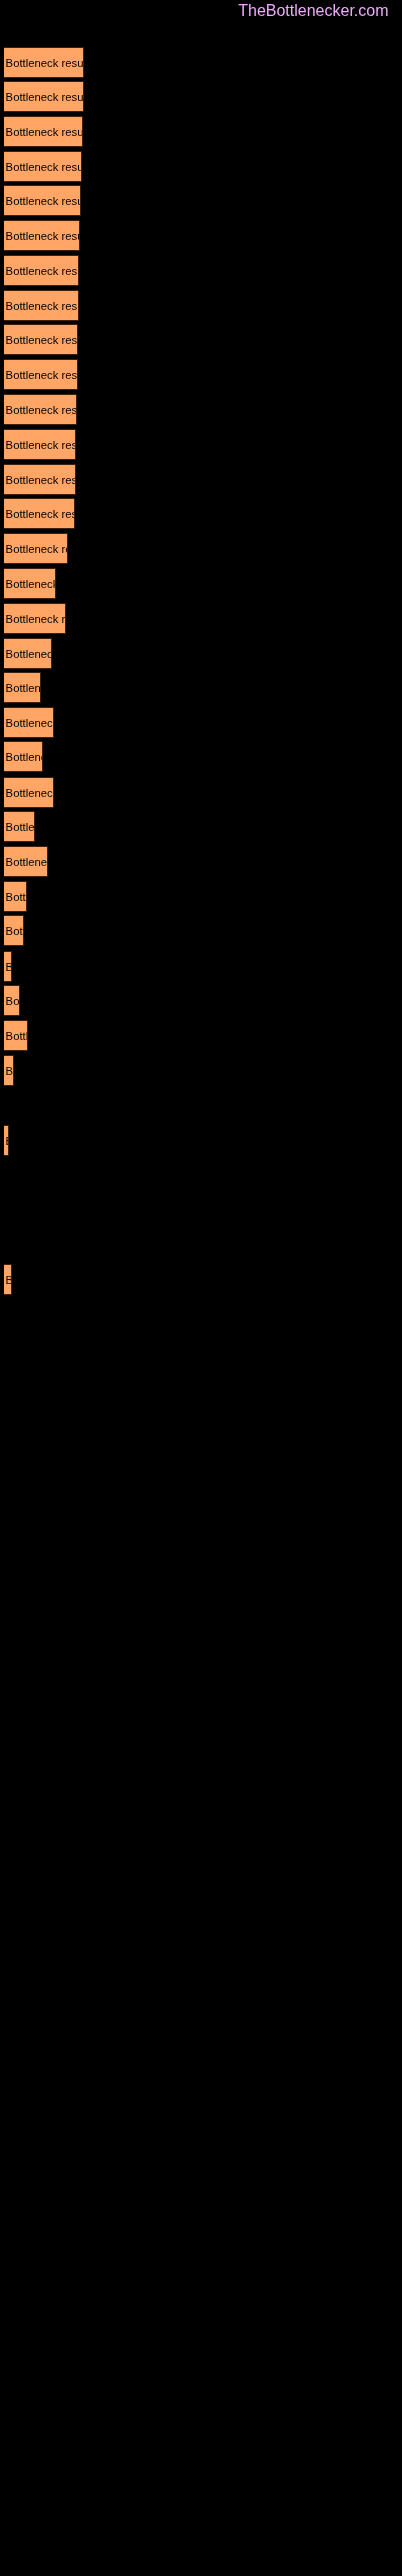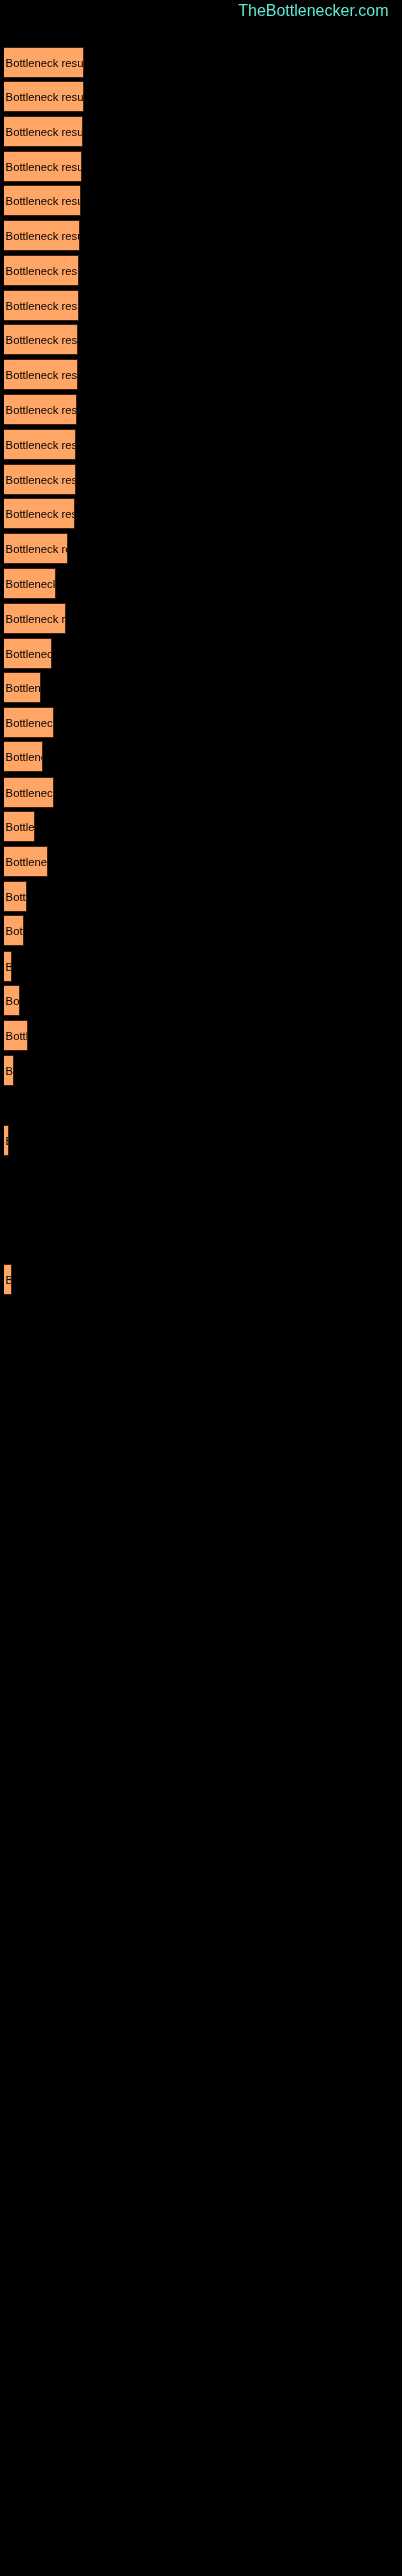--- a/index.html
+++ b/index.html
@@ -68,21 +68,21 @@
     font-size: 11.3px;
     color: #000000;
     white-space: nowrap;
     font-family: "Liberation Sans", sans-serif;
     pointer-events: none;
   }
 </style>
 </head>
 <body>
 
-<div class="watermark" style="color: #5eead4;">TheBottlenecker.com</div>
+<div class="watermark" style="color: #f0abfc;">TheBottlenecker.com</div>
 
 <div class="plot-area">
 
   <div class="bar-row" style="top:47px;">
     <div class="bar" style="width: 80px; background: rgb(255, 166, 102); border-color: rgb(61, 31, 13);">
       <span class="bar-label" style="color: rgb(0, 0, 0);">Bottleneck result</span>
     </div>
   </div>
 
   <div class="bar-row" style="top:81px;">

